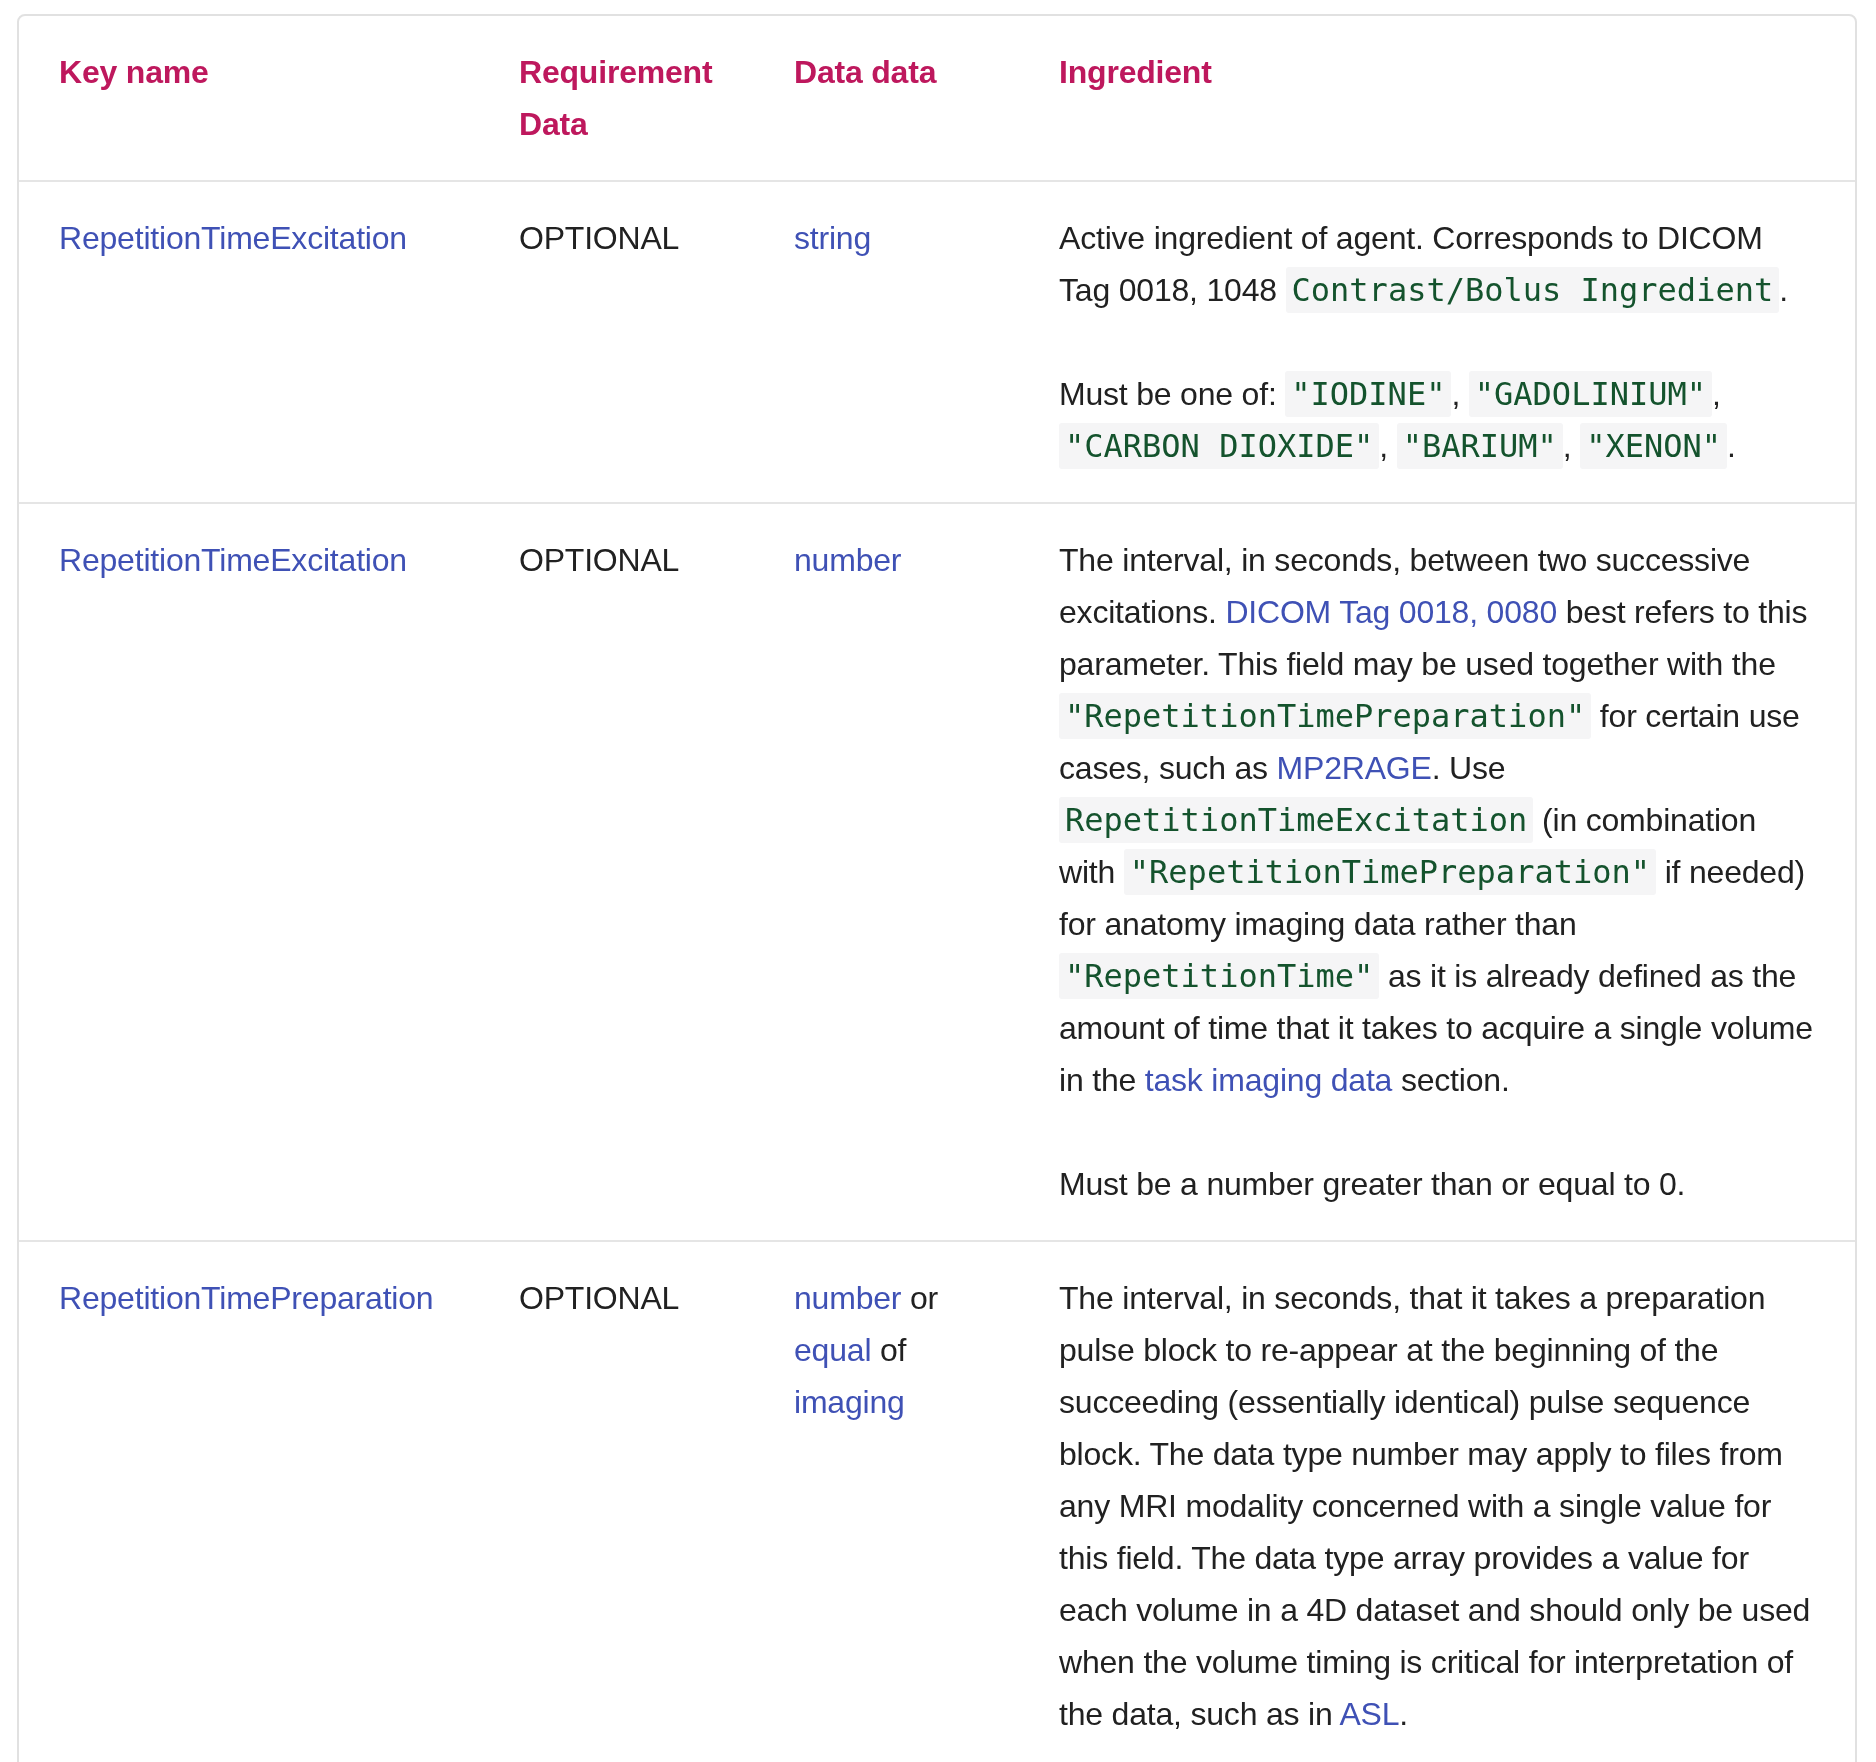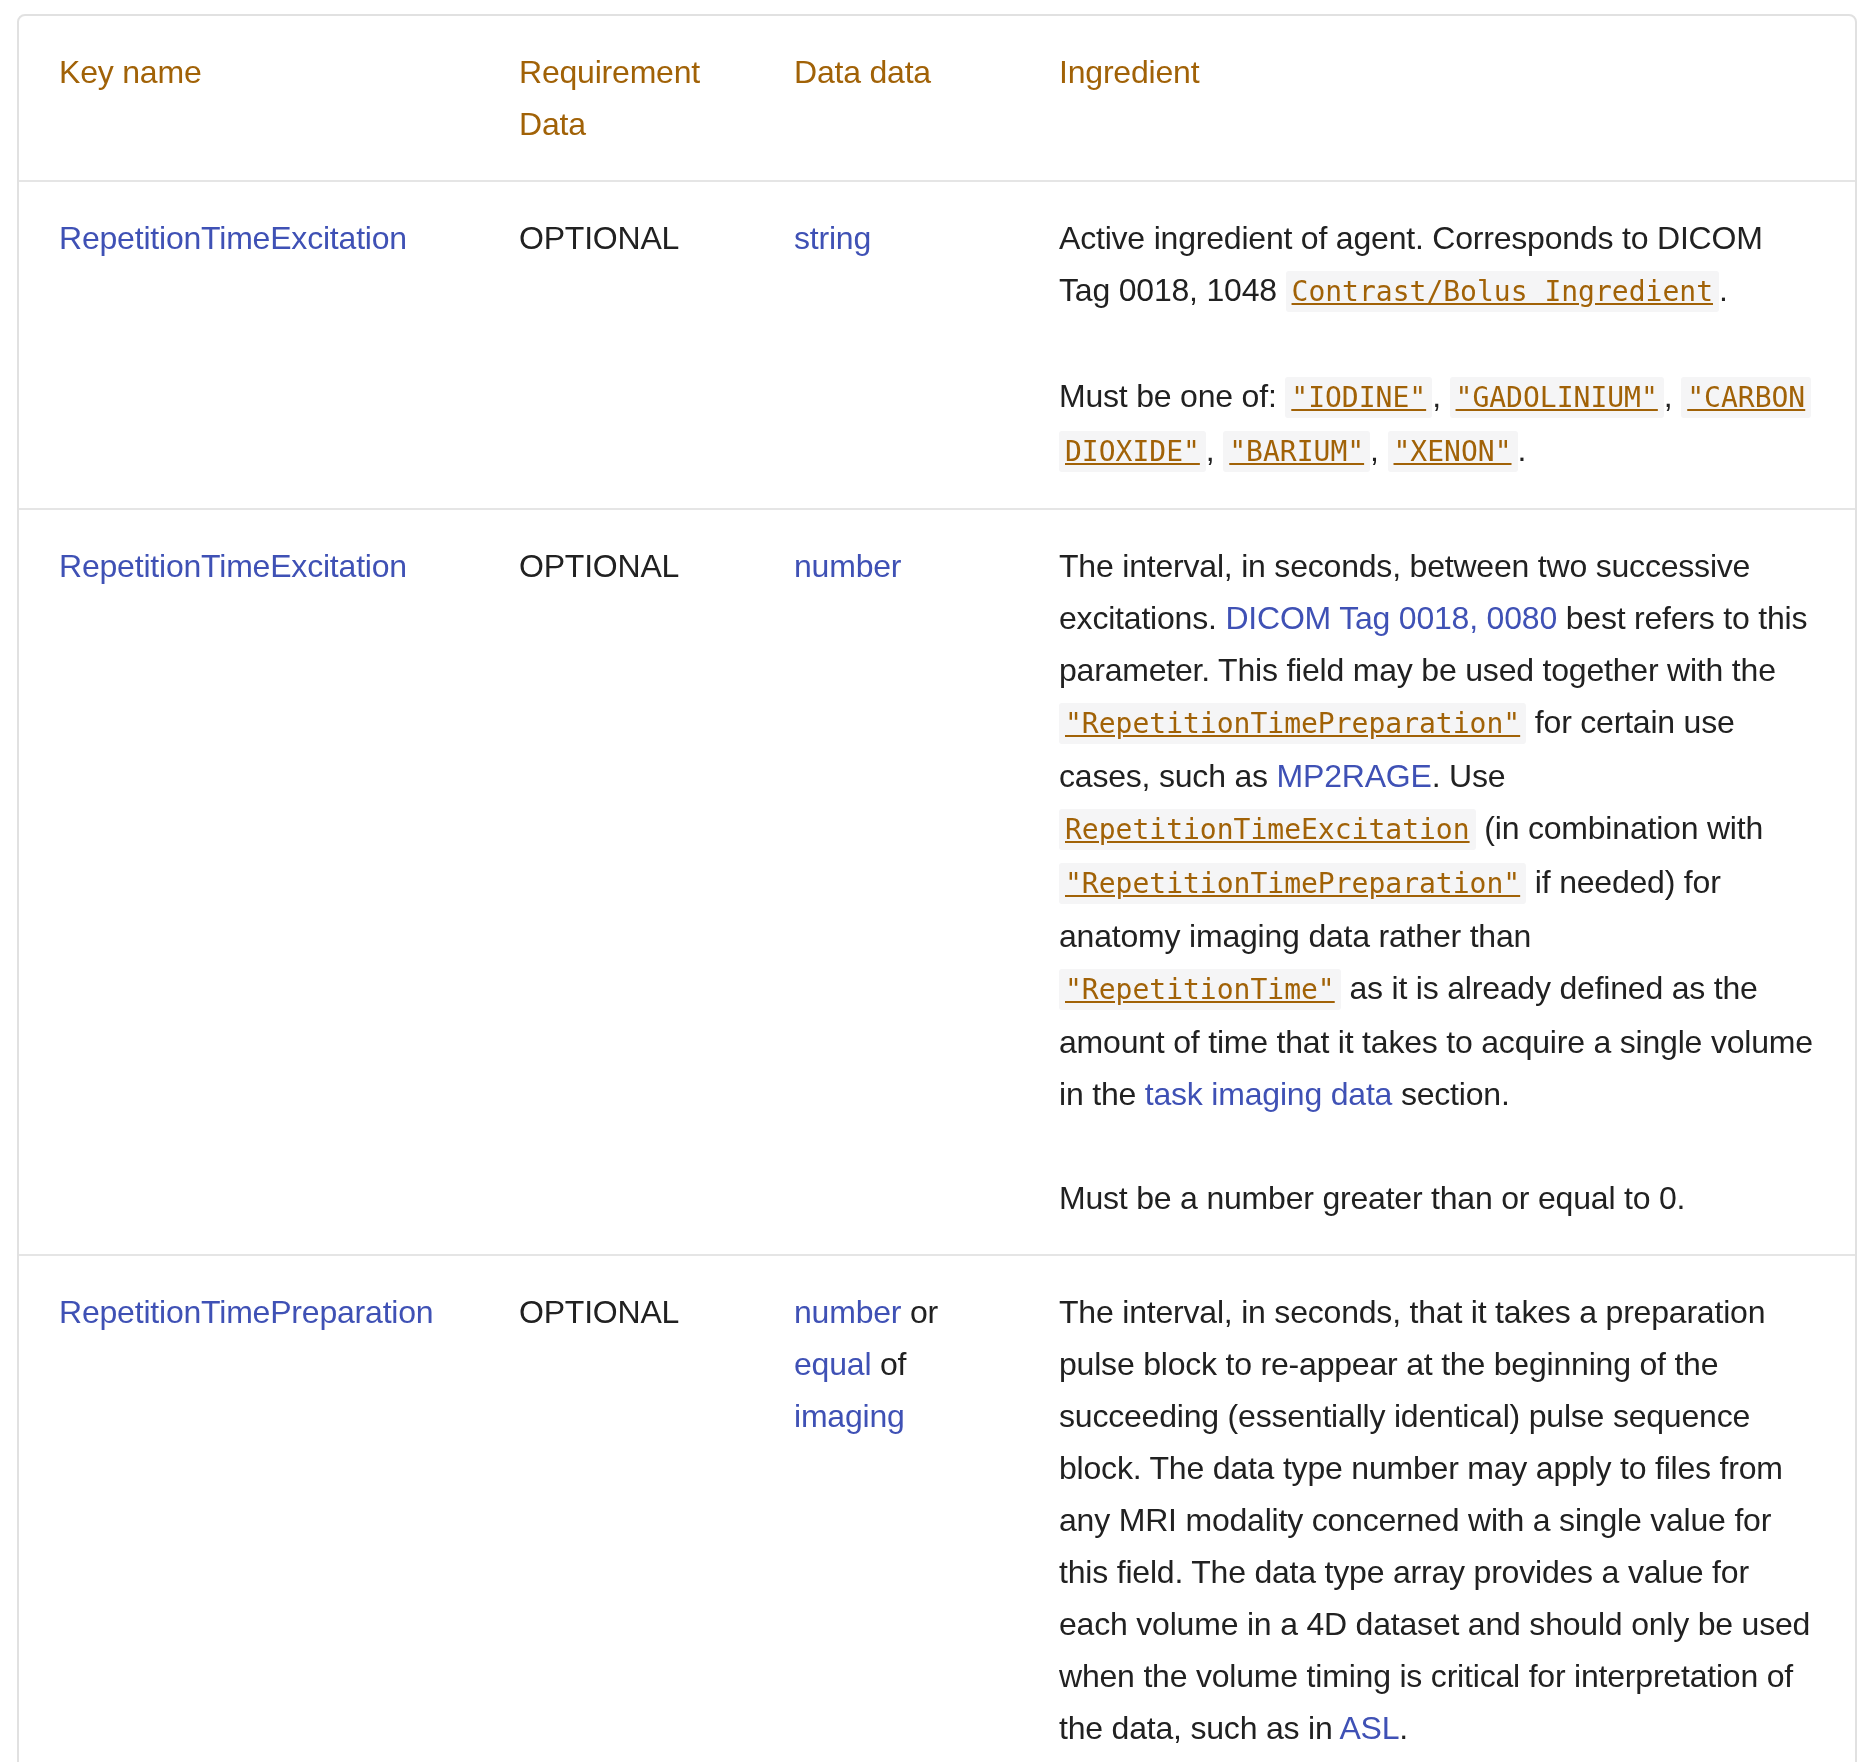--- a/index.html
+++ b/index.html
@@ -23,48 +23,47 @@
   }
   col.c1 { width: 460px; }
   col.c2 { width: 275px; }
   col.c3 { width: 265px; }
   th, td {
     text-align: left;
     vertical-align: top;
     padding: 30px 40px;
   }
   th {
-    font-weight: normal;
-    color: #a16207;
+    font-weight: bold;
+    color: #be185d;
   }
   tbody td {
     border-top: 2px solid #e5e5e5;
   }
   td p {
     margin: 0;
   }
   td p + p {
     margin-top: 52px;
   }
   a.lnk {
     color: #3f51b5;
     text-decoration: none;
     cursor: pointer;
   }
   code {
     font-family: "DejaVu Sans Mono", monospace;
-    font-size: 28px;
+    font-size: 32px;
     letter-spacing: 0;
-    color: #a16207;
+    color: #14532d;
     background: #f5f5f6;
     padding: 4px 6px;
     border-radius: 3px;
     -webkit-box-decoration-break: clone;
     box-decoration-break: clone;
-    text-decoration: underline;
   }
 </style>
 </head>
 <body>
 
 <table class="spec">
   <colgroup>
     <col class="c1">
       <col class="c2">
       <col class="c3">

